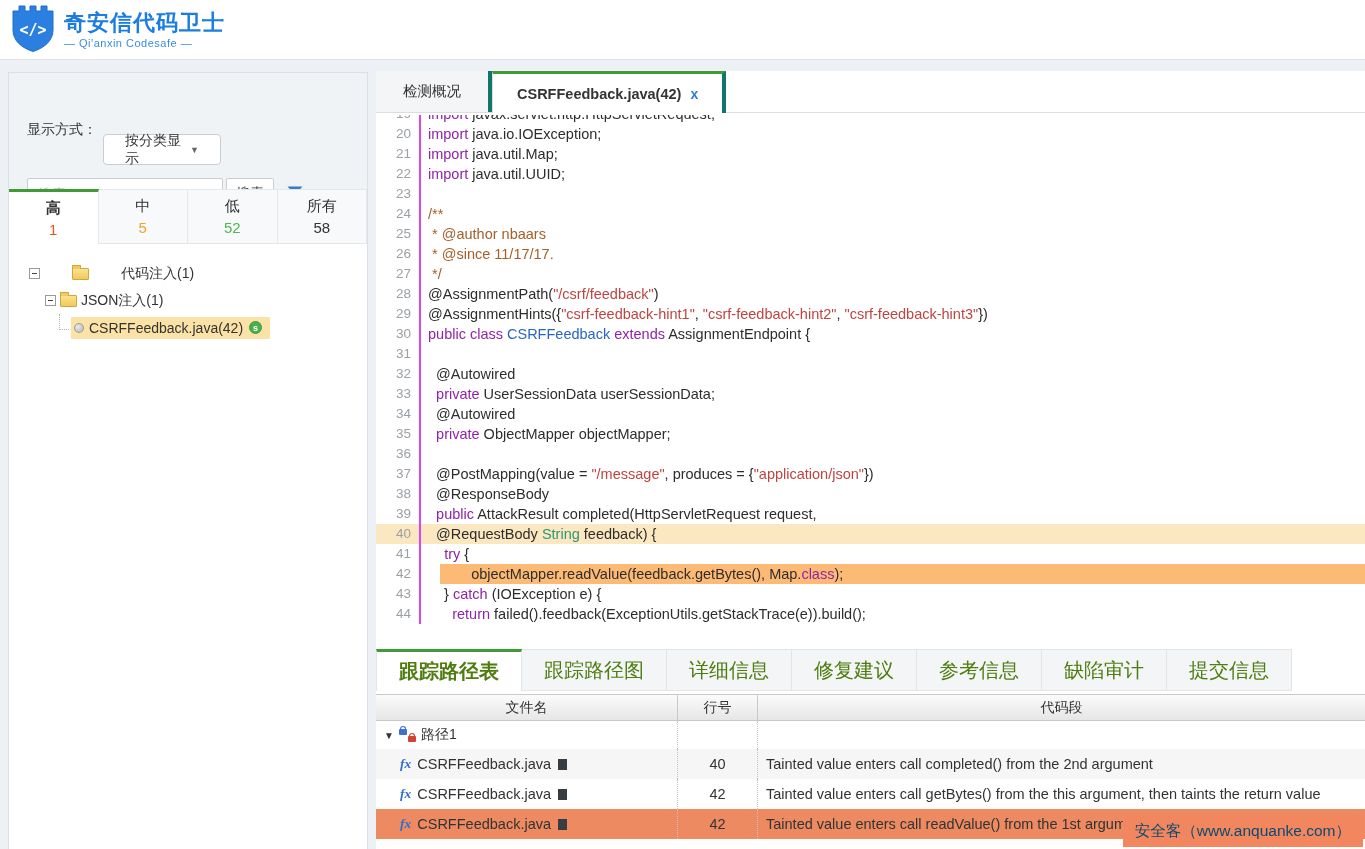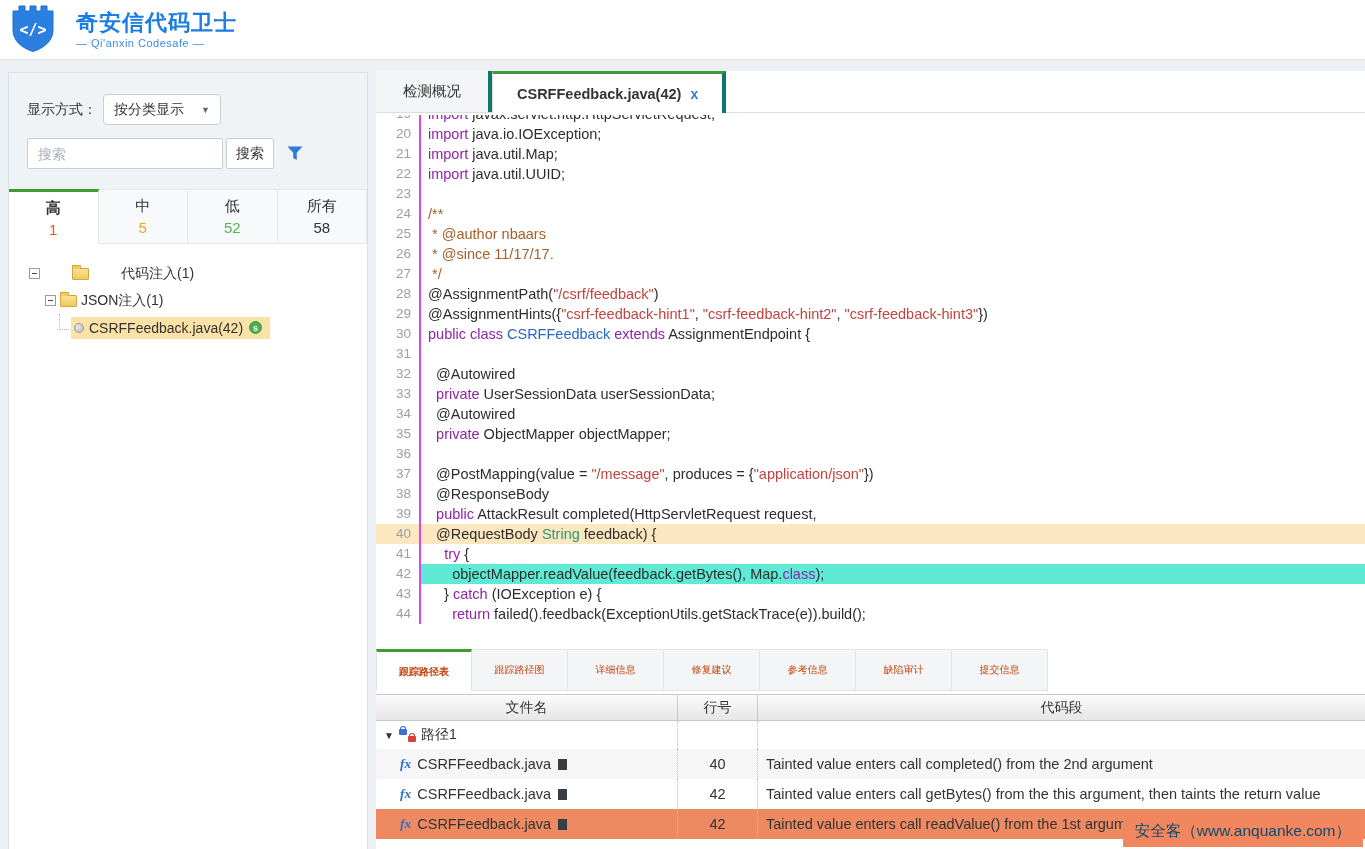--- a/index.html
+++ b/index.html
@@ -3,38 +3,38 @@
 <meta charset="utf-8">
 <style>
   * { margin:0; padding:0; box-sizing:border-box; }
   html,body { width:1365px; height:849px; overflow:hidden; }
   body { font-family:"Liberation Sans", sans-serif; background:#edf1f5; position:relative; color:#333; }
 
   
   .navbar { position:absolute; left:0; top:0; width:1365px; height:60px; background:#fff;
             border-bottom:1px solid #e4e4e4; display:flex; align-items:stretch; z-index:10; }
   .logo { display:flex; align-items:center; padding-left:10px; width:250px; }
-  .logo-text { margin-left:20px; }
+  .logo-text { margin-left:8px; }
   .logo-title { font-size:22px; font-weight:bold; color:#1b7de2; letter-spacing:1px; line-height:26px; }
   .logo-sub { font-size:11px; color:#3a8ce4; margin-top:1px; letter-spacing:0.5px; }
   .main-nav { display:flex; align-items:stretch; margin-left:12px; }
   .nav-item { position:relative; display:flex; align-items:center; padding:0 27px; font-size:17px;
               color:#4a4a4a; cursor:pointer; }
   .nav-item.active { color:#3f9c35; background:#f5f6f7; }
   .nav-item.active::after { content:""; position:absolute; left:0; right:0; bottom:0; height:4px; background:#3f9c35; }
 
   
   .sidebar { position:absolute; left:8px; top:72px; width:360px; bottom:0; background:#fff;
              border:1px solid #d9e0e7; border-bottom:none; }
   .sb-controls { background:#f0f3f6; padding:21px 18px 0 18px; height:116px; }
   .sb-row { display:flex; align-items:center; margin-bottom:13px; }
   .sb-label { font-size:14px; color:#333; margin-right:6px; white-space:nowrap; }
   .select { width:118px; height:31px; background:#fff; border:1px solid #c9ced4; border-radius:4px;
-            display:flex; align-items:center; justify-content:space-between; padding:0 10px;
-            font-size:14px; color:#333; cursor:pointer; }
+            display:flex; align-items:center; justify-content:space-between; padding:0 21px;
+            font-size:14px; color:#333; cursor:pointer;margin-top:40px; }
   .caret { font-size:9px; color:#666; }
   .search-input { width:196px; height:31px; border:1px solid #c9ced4; background:#fff; padding:0 10px;
                   font-size:14px; border-radius:2px; color:#333; outline:none; }
   .search-input::placeholder { color:#a9aeb5; }
   .search-btn { width:48px; height:31px; border:1px solid #c9ced4; background:#fff; font-size:14px;
                 color:#333; border-radius:2px; margin-left:3px; cursor:pointer; }
   .funnel { margin-left:13px; cursor:pointer; display:flex; align-items:center; }
 
   .sev-tabs { display:flex; background:#f0f3f6; }
   .sev-tab { flex:1; height:55px; background:#f7f9fa; border:1px solid #e4e8eb; border-left:none;
@@ -75,27 +75,27 @@
   .close-x { color:#2f7cd6; margin-left:9px; font-weight:bold; font-size:14px; cursor:pointer; }
 
   .code-area { padding-top:2px; }
   .partial-clip { height:9px; overflow:hidden; }
   .partial-clip .code-line { margin-top:-11px; }
   .code-line { display:flex; height:20px; line-height:20px; font-size:14.5px; }
   .gutter { flex:0 0 45px; width:45px; text-align:right; padding-right:8px; color:#9aa0a6;
             border-right:2px solid #d946ef; font-size:13.5px; background:transparent; }
   .code-body { flex:1; padding-left:7px; white-space:pre; color:#2d2d2d; }
   .code-line.hl-warn { background:#fce8c0; }
-  .code-line.hl-err .code-body { background:#5eead4; }
+  .code-line.hl-err .code-body { background:#fdba74;margin-left:19px; }
   .c-kw { color:#8f24a8; } .c-pl { color:#2d2d2d; } .c-cm { color:#a5602a; }
   .c-str { color:#bf4340; } .c-cls { color:#2a65c8; } .c-typ { color:#2e9678; }
 
   .detail-tabs { display:flex; height:42px; margin-top:25px; }
   .dtab { min-width:96px; padding:12px 22px; display:flex; align-items:center; justify-content:center;
-          font-size:10px; color:#c2410c; background:#f3f5f6; border:1px solid #e2e5e8; border-left:none;
+          font-size:20px; color:#4d7c0f; background:#f3f5f6; border:1px solid #e2e5e8; border-left:none;
           cursor:pointer; }
   .dtab:first-child { border-left:1px solid #e2e5e8; }
   .dtab.active { background:#fff; border-top:3px solid #3f9c35; border-bottom:none; font-weight:bold; }
 
   .path-table { margin-top:3px; border-top:1px solid #c9c9c9; }
   .thead { display:flex; height:26px; background:linear-gradient(#fbfbfb,#e6e6e6); border-bottom:1px solid #c9c9c9; }
   .th { display:flex; align-items:center; justify-content:center; font-size:14px; color:#333;
         border-right:1px solid #c9c9c9; }
   .th-file { width:302px; } .th-line { width:80px; } .th-desc { flex:1; border-right:none; }
   .trow { display:flex; height:30px; cursor:pointer; }

